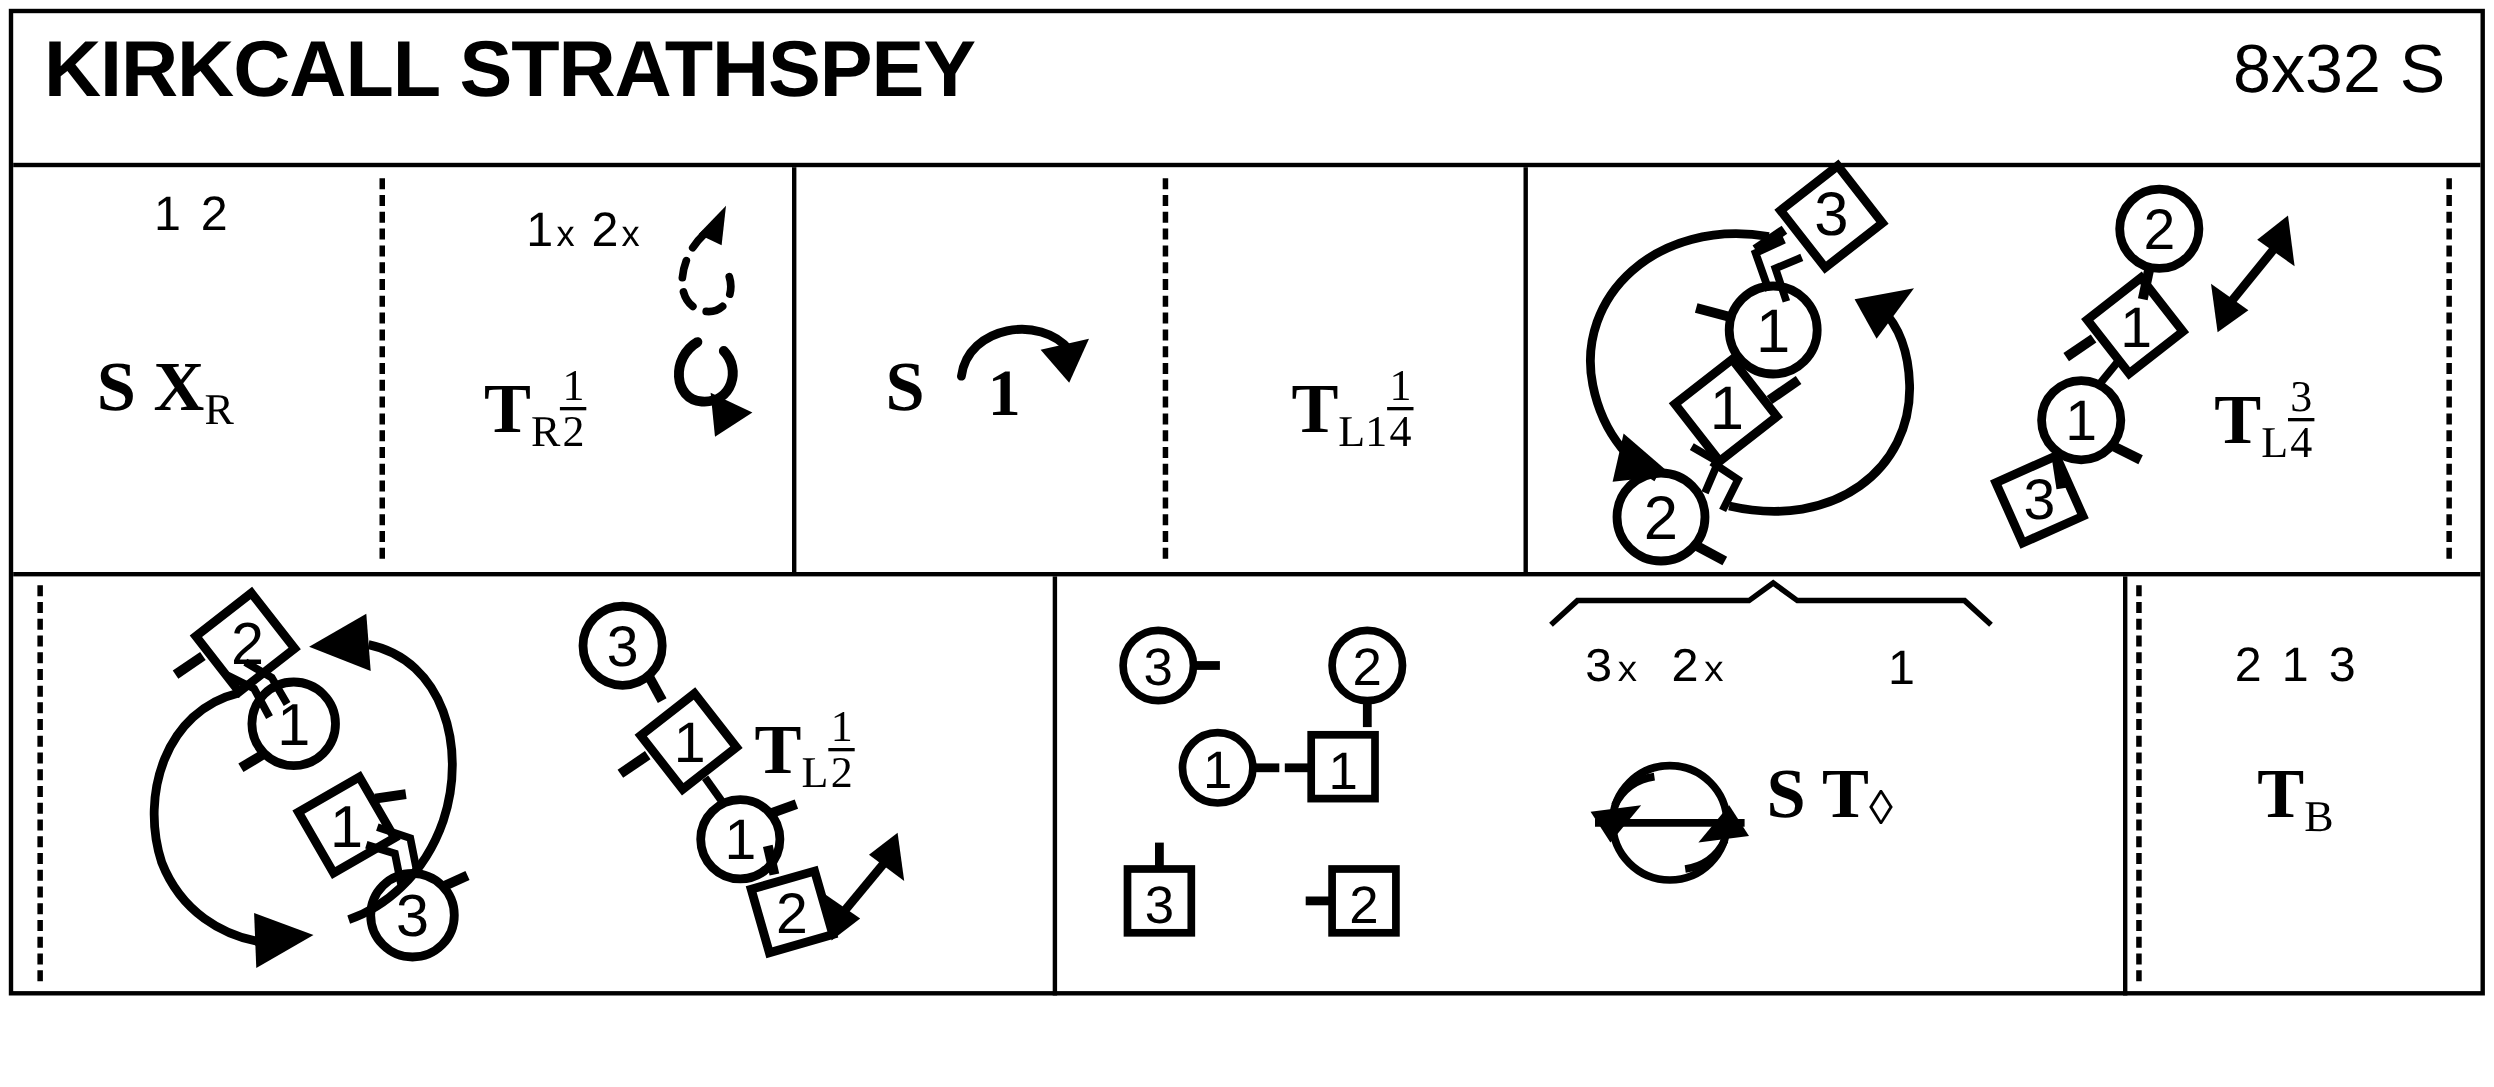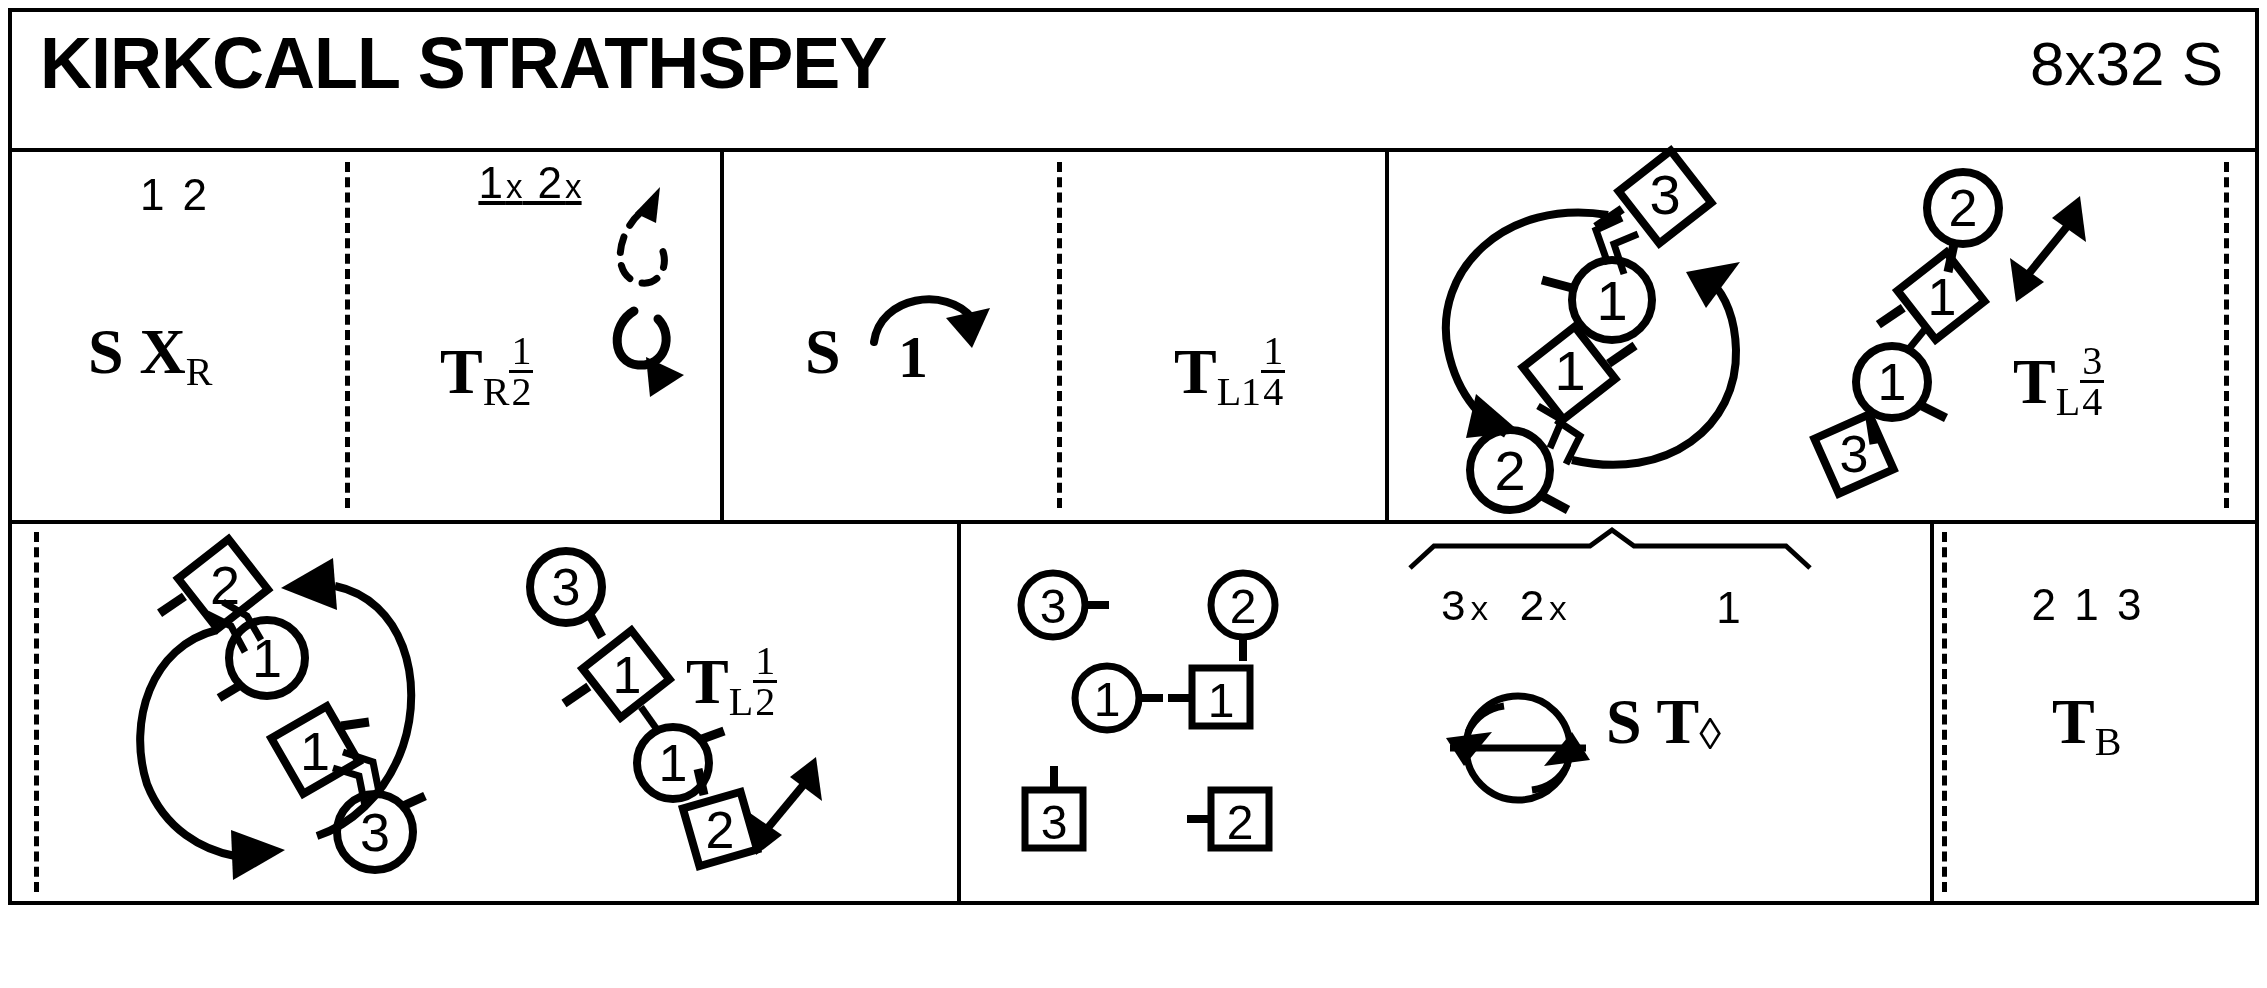--- a/index.html
+++ b/index.html
@@ -157,21 +157,21 @@
   </div>
 
   <div class="title">KIRKCALL STRATHSPEY</div>
   <div class="meta">8x32 S</div>
 
   <div class="cell-head" style="left:175px; top:170px;">1 2</div>
   <div class="fig" style="left:88px; top:320px;">
     <span>S X</span><span class="sub">R</span>
   </div>
 
-  <div class="cell-head" style="left:530px; top:158px;text-decoration:underline;">
+  <div class="cell-head" style="left:530px; top:185px;">
     <span>1<span class="sm">x</span> 2<span class="sm">x</span></span>
   </div>
   <div class="fig" style="left:440px; top:320px;">
     <span>T</span><span class="sub">R</span><span class="frac"><span class="num">1</span><span class="den">2</span></span>
   </div>
 
   <div class="svgwrap" style="left:588px; top:185px;">
     <svg width="130" height="220" viewBox="0 0 130 220">
 
       <g fill="none" stroke="#000" stroke-width="7" stroke-linecap="round">

